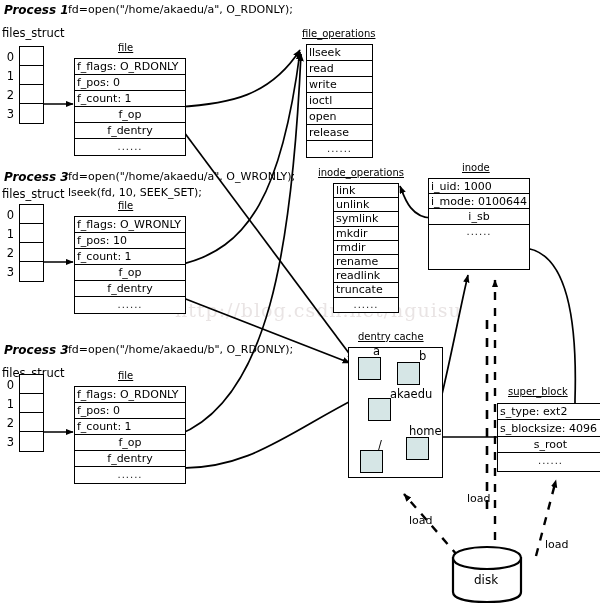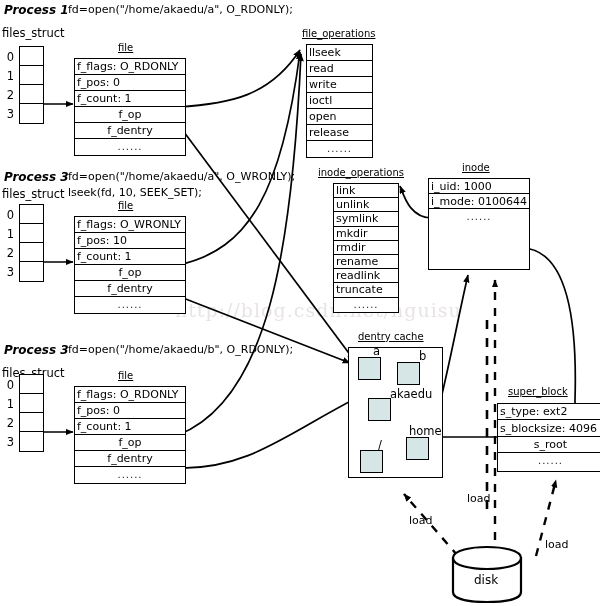--- a/index.html
+++ b/index.html
@@ -199,20 +199,21 @@
     <div class="row" style="height:14.2px;">rename</div>
     <div class="row" style="height:14.2px;">readlink</div>
     <div class="row" style="height:14.2px;">truncate</div>
     <div class="row center dots" style="height:14.2px;">......</div>
   </div>
 
   <div class="caption" style="left:462px;top:162px;">inode</div>
   <div class="box" style="left:428px;top:178px;width:102px;height:92px;">
     <div class="row" style="height:15.2px;">i_uid: 1000</div>
     <div class="row" style="height:15.2px;">i_mode: 0100644</div>
+    <div class="row center" style="height:15.2px;">i_sb</div>
     <div class="row center dots" style="height:15.2px;">......</div>
   </div>
 
   <div class="caption" style="left:358px;top:331px;">dentry cache</div>
   <div class="dcache" style="left:348px;top:347px;width:95px;height:131px;">
   </div>
   <div class="dnode" style="left:358px;top:357px;"></div>
   <div class="dlabel" style="left:373px;top:344px;">a</div>
 
   <div class="dnode" style="left:397px;top:362px;"></div>

